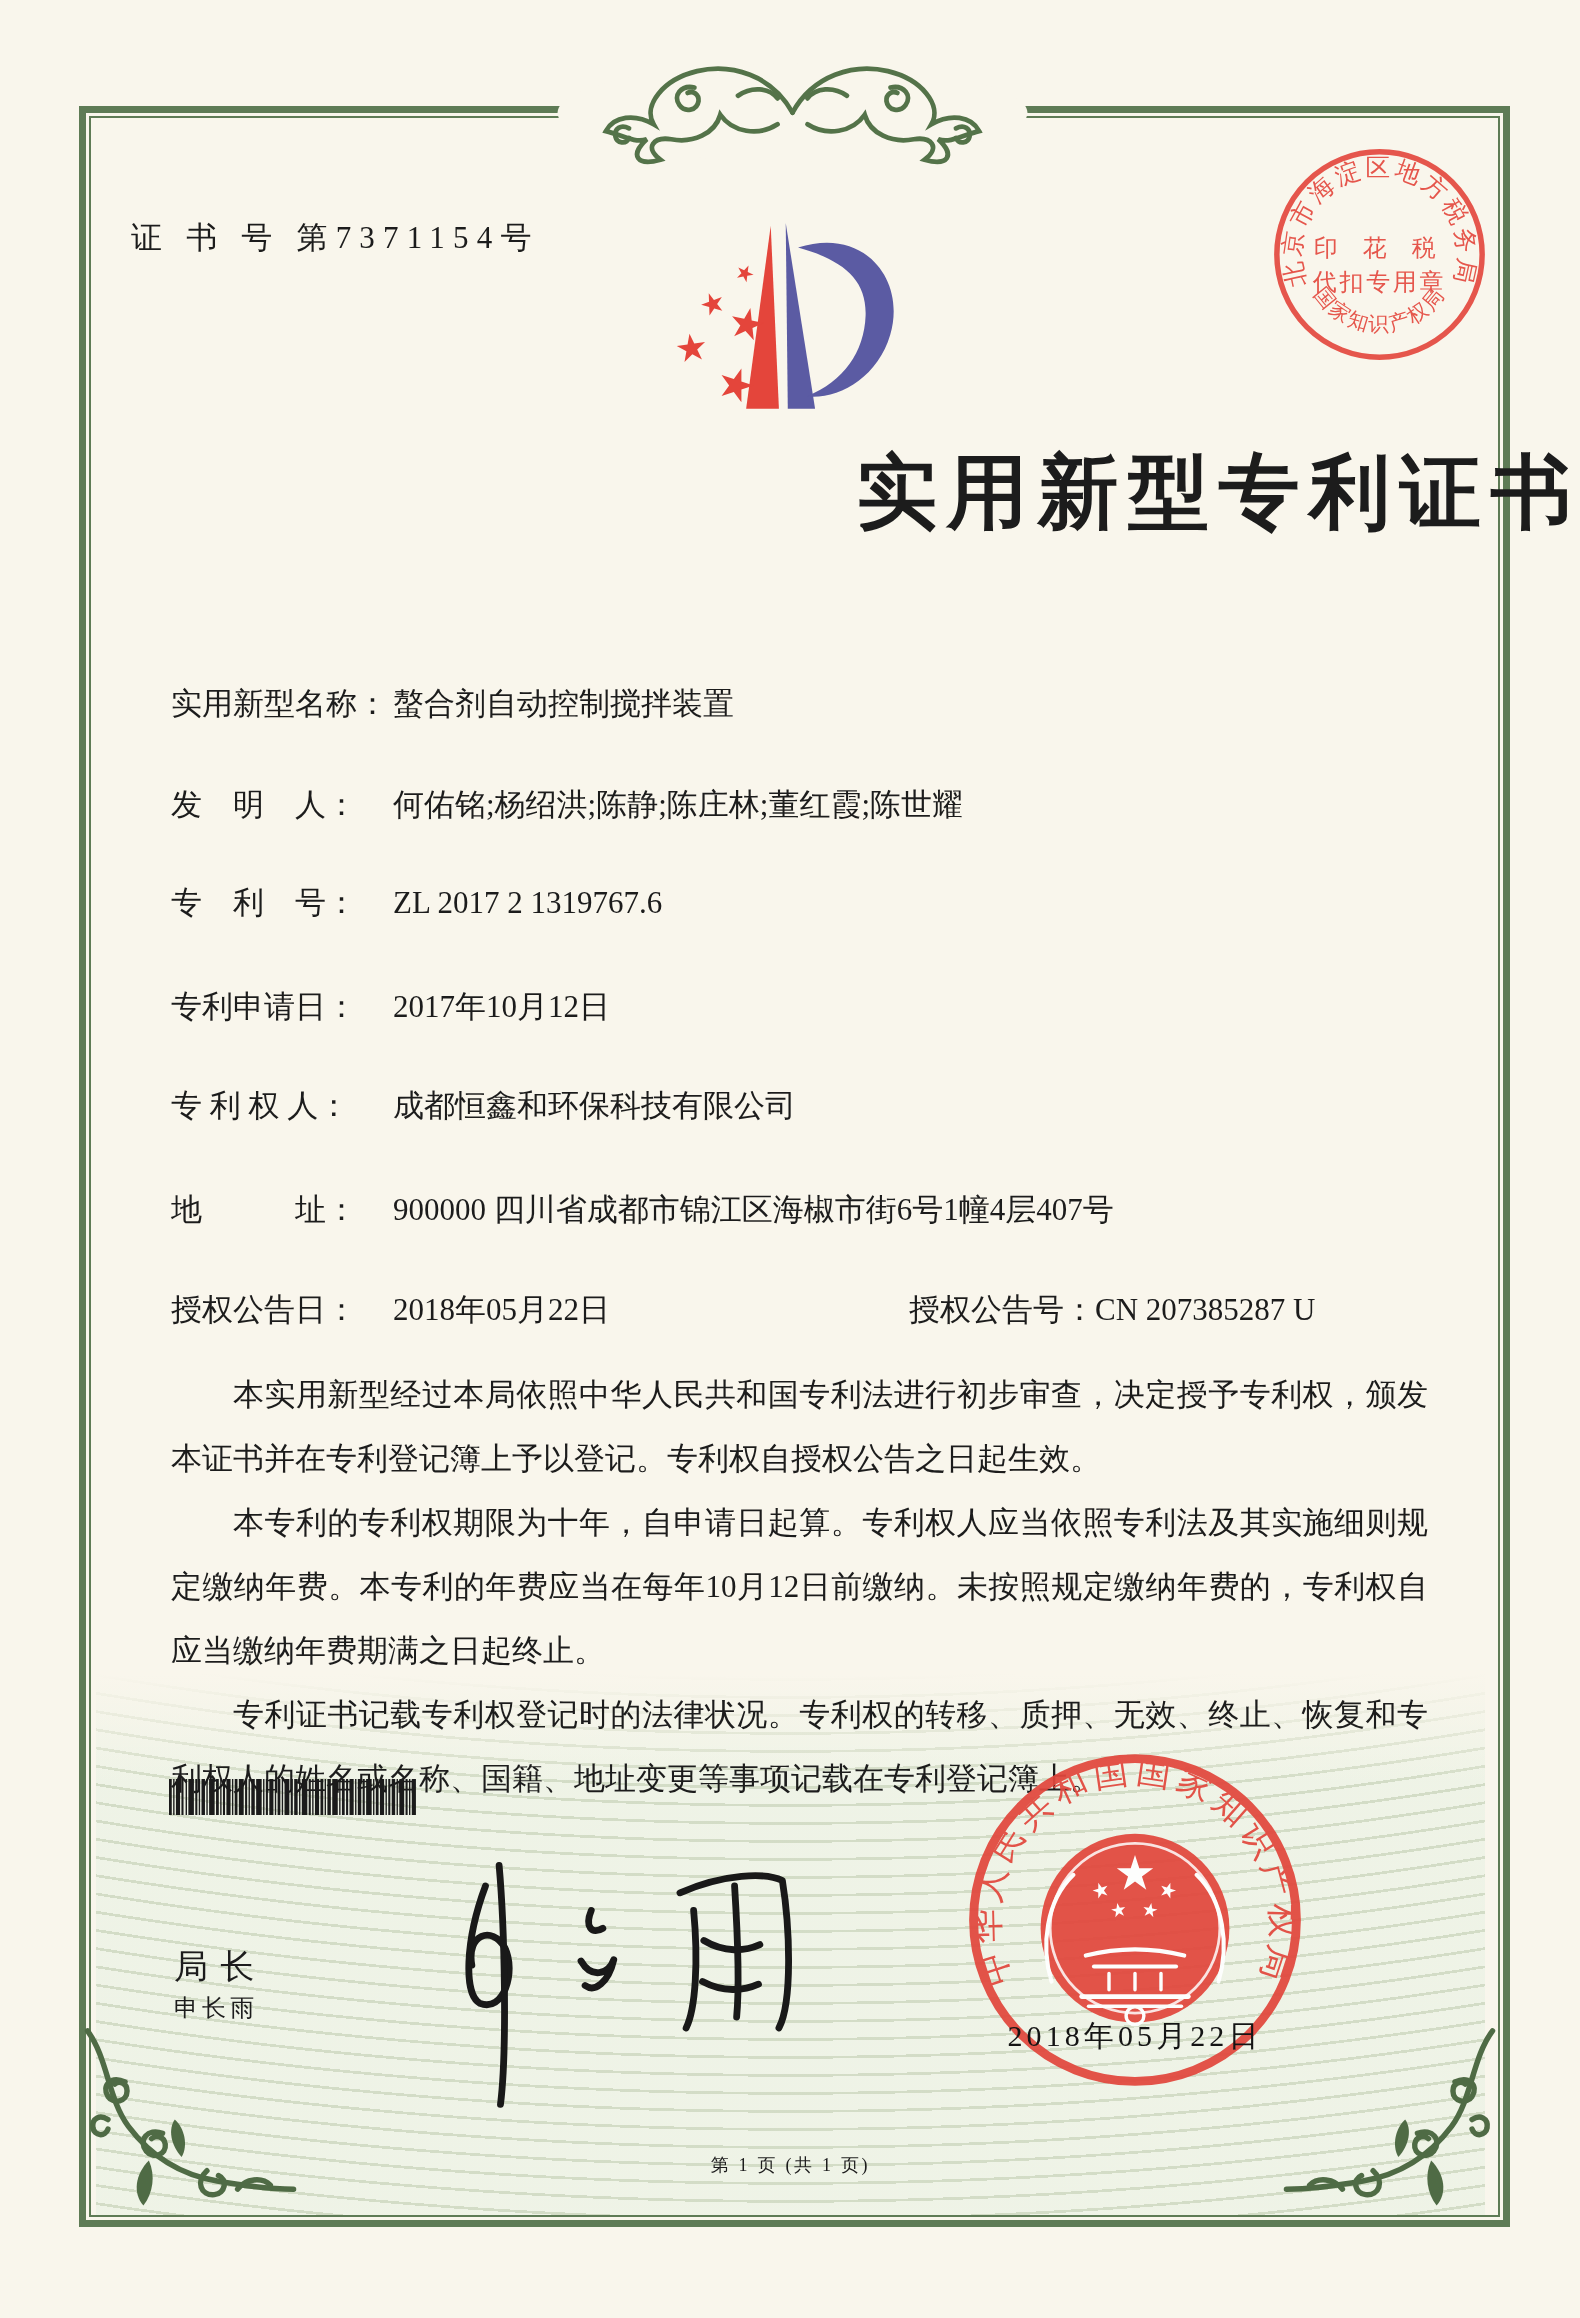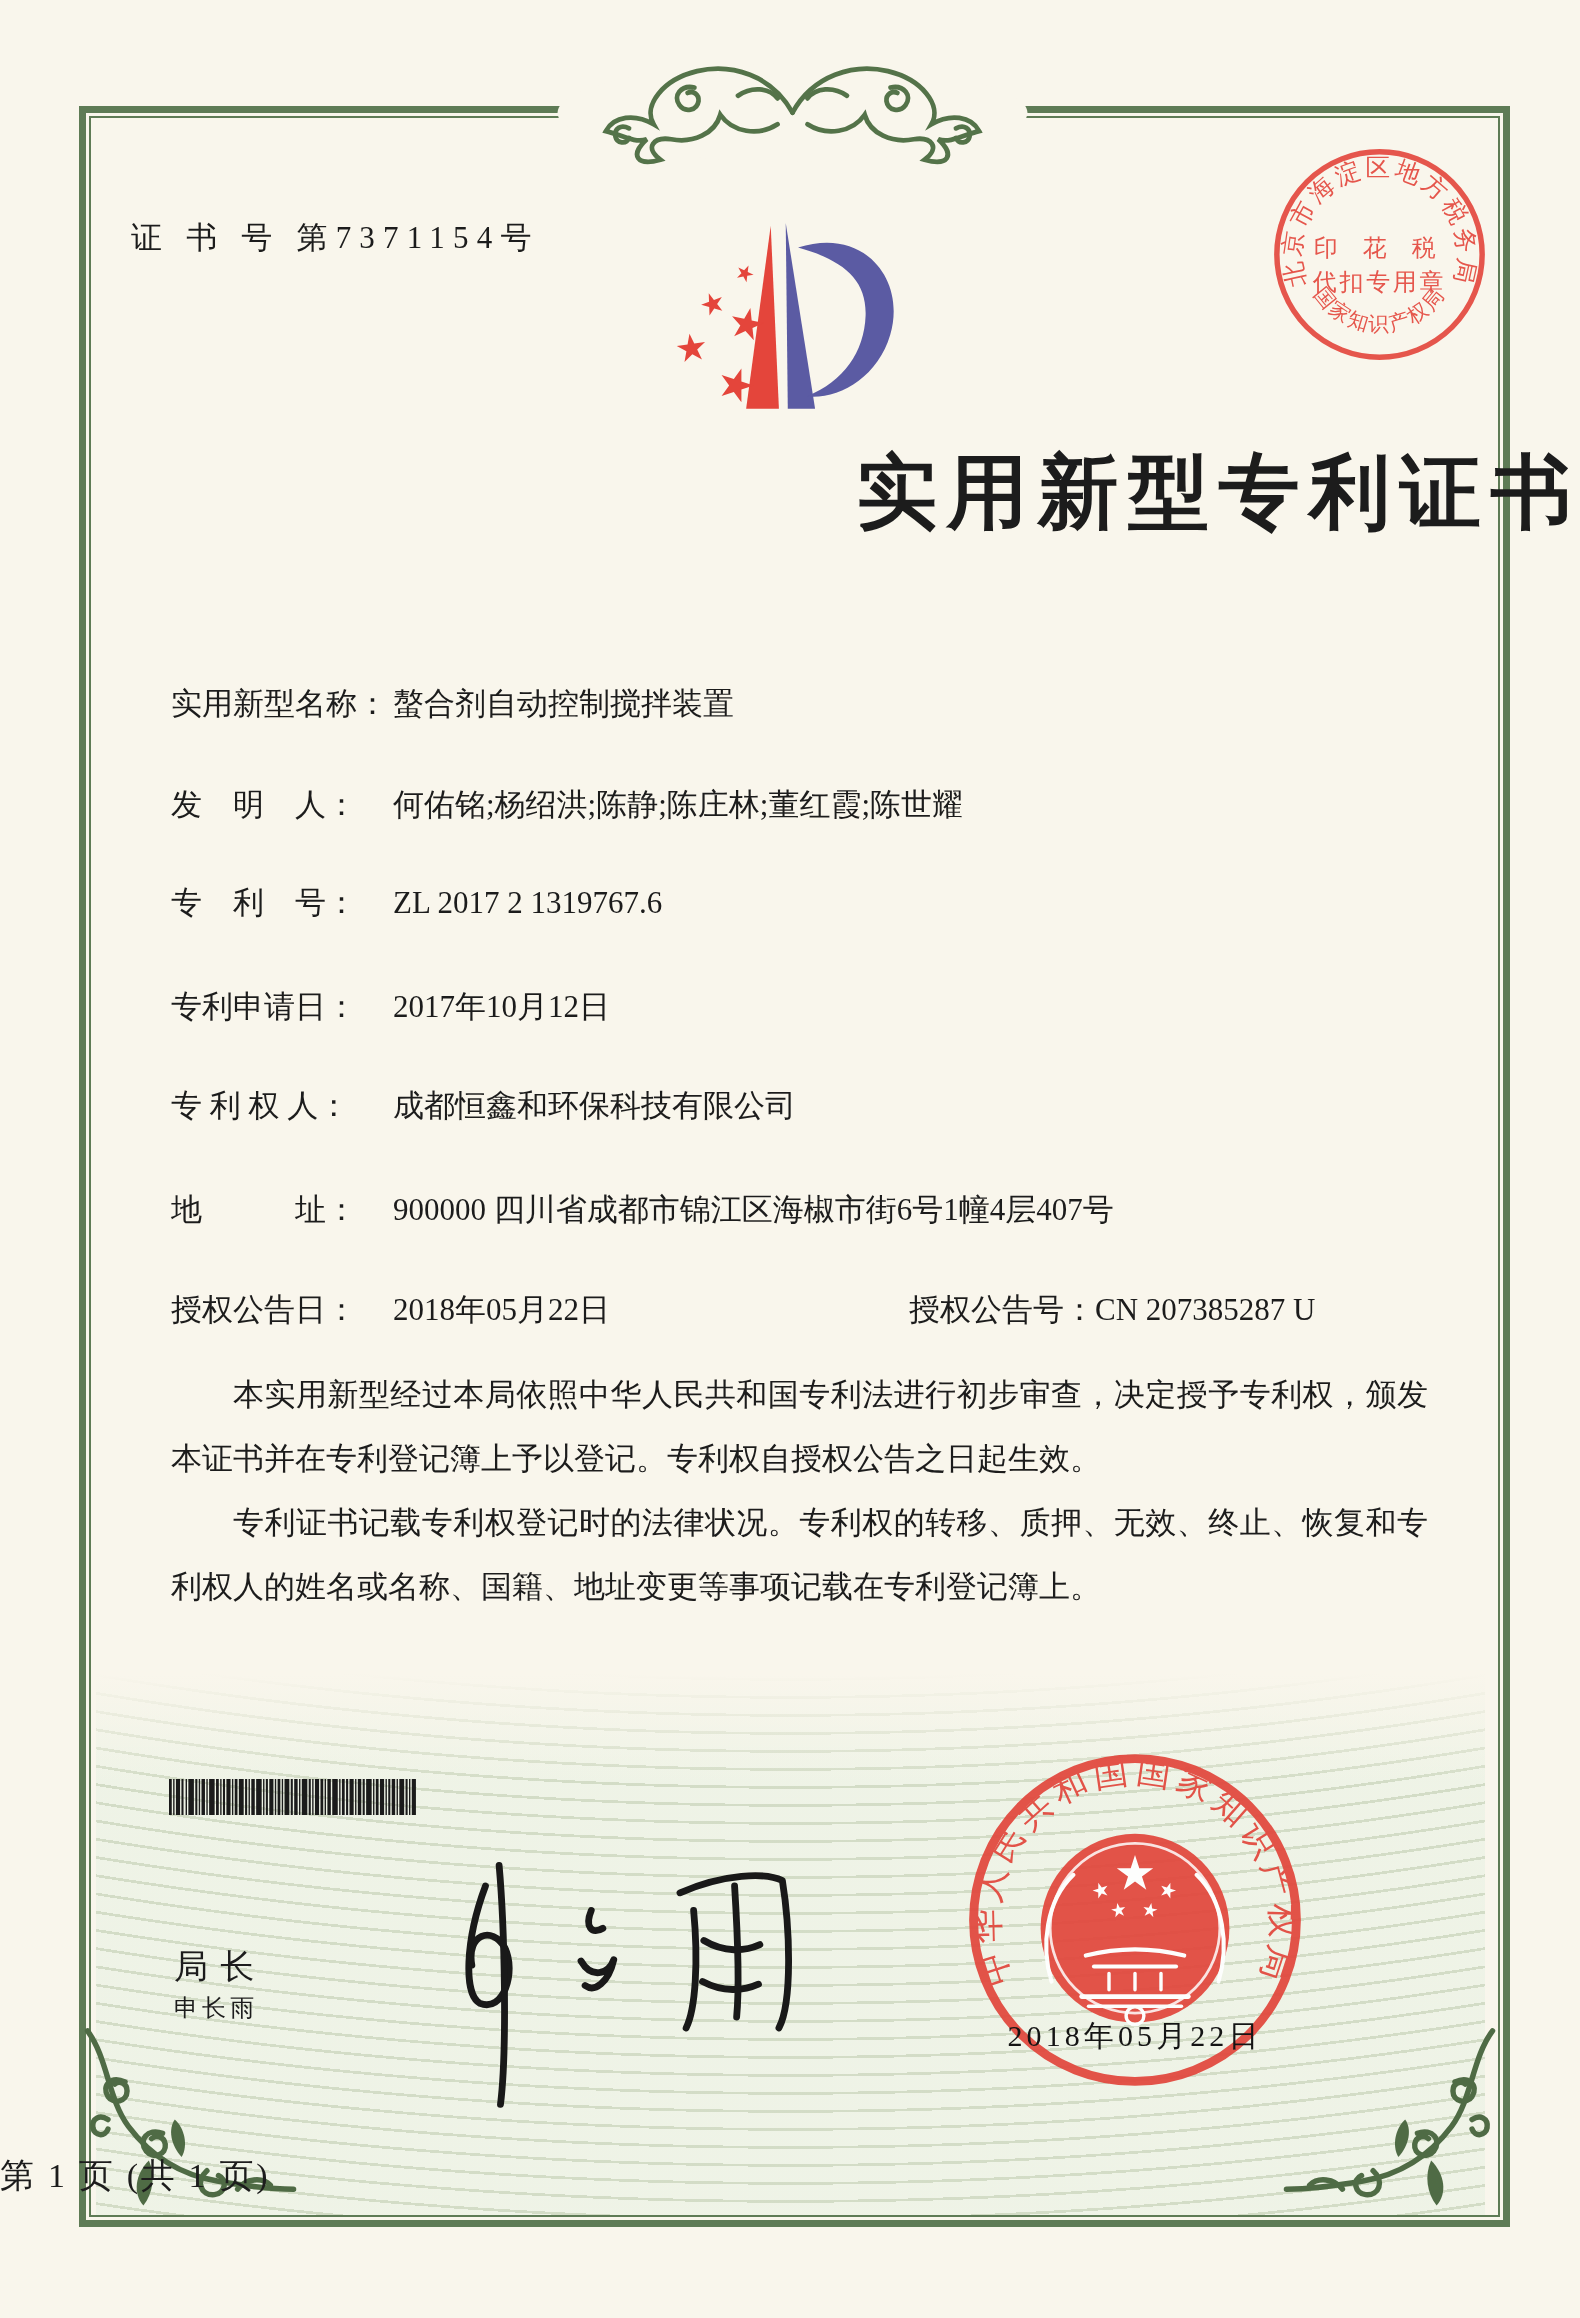--- a/index.html
+++ b/index.html
@@ -46,22 +46,22 @@
   .barcode{position:absolute;left:169px;top:1779px;z-index:2;}
   .director-label{position:absolute;left:174px;top:1944px;font-size:34px;letter-spacing:12.3px;z-index:2;}
   .director-name{position:absolute;left:174px;top:1992px;font-size:24px;letter-spacing:4.1px;z-index:2;}
   .signature{position:absolute;left:383px;top:1845px;z-index:3;}
   .seal{position:absolute;left:964px;top:1749px;z-index:3;opacity:.93;}
   .seal-date{
     position:absolute;left:964px;top:2016px;width:342px;text-align:center;z-index:4;
     font-size:30px;letter-spacing:4.1px;color:#141414;
   }
   .footer{
-    position:absolute;left:0;top:2153px;width:1581px;z-index:2;
-    font-size:34px;letter-spacing:2.7px;
+    position:absolute;left:0;top:2153px;width:1581px;text-align:center;z-index:2;
+    font-size:18px;letter-spacing:2.7px;
   }
   .ornament-top{position:absolute;left:526px;top:48px;z-index:2;}
   .corner{position:absolute;top:2017px;z-index:2;}
   .corner.left{left:67px;}
   .corner.right{left:1281px;transform:scaleX(-1);}
   svg text{font-family:"Liberation Serif","DejaVu Serif",serif;}
 </style>
 </head>
 <body>
 
@@ -139,20 +139,21 @@
     <div class="row" style="top:1289px">
       <span class="lbl">授权公告日：</span><span class="val">2018年05月22日</span>
       <span class="grant2">
         <span>授权公告号：</span><span>CN 207385287 U</span>
       </span>
     </div>
   </div>
 
   <div class="paras">
     <p>本实用新型经过本局依照中华人民共和国专利法进行初步审查，决定授予专利权，颁发本证书并在专利登记簿上予以登记。专利权自授权公告之日起生效。</p>
+    <p>本专利的专利权期限为十年，自申请日起算。专利权人应当依照专利法及其实施细则规定缴纳年费。本专利的年费应当在每年10月12日前缴纳。未按照规定缴纳年费的，专利权自应当缴纳年费期满之日起终止。</p>
     <p>专利证书记载专利权登记时的法律状况。专利权的转移、质押、无效、终止、恢复和专利权人的姓名或名称、国籍、地址变更等事项记载在专利登记簿上。</p>
   </div>
 
   <svg class="barcode" width="249" height="36" viewBox="0 0 360 50" preserveAspectRatio="none">
     <g fill="#1b1b1b">
       <rect x="0" width="4" y="0" height="50"></rect>
         <rect x="6" width="2" y="0" height="50"></rect>
       <rect x="10" width="6" y="0" height="50"></rect>
         <rect x="18" width="3" y="0" height="50"></rect>
       <rect x="24" width="2" y="0" height="50"></rect>

